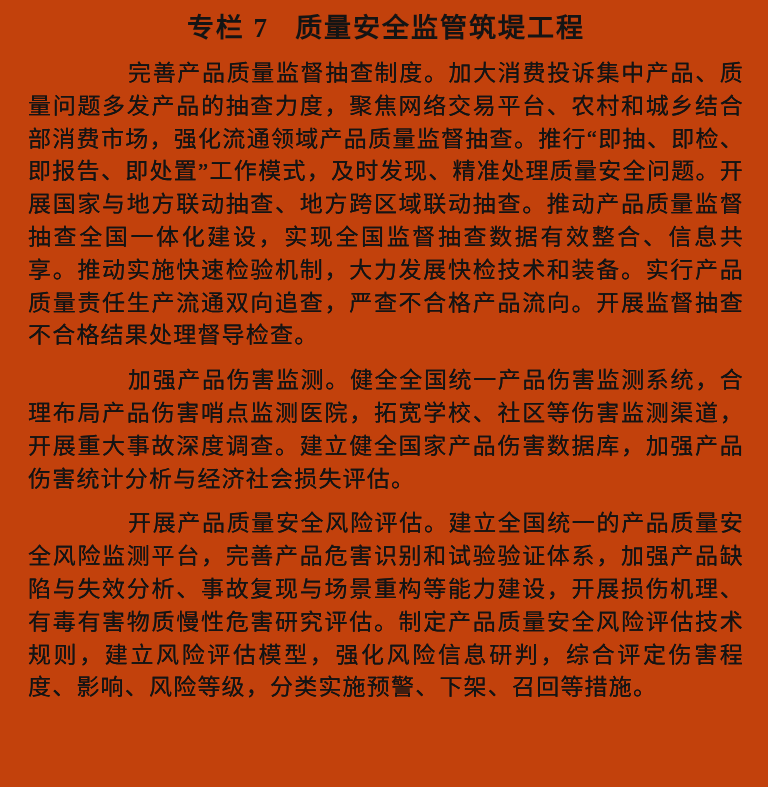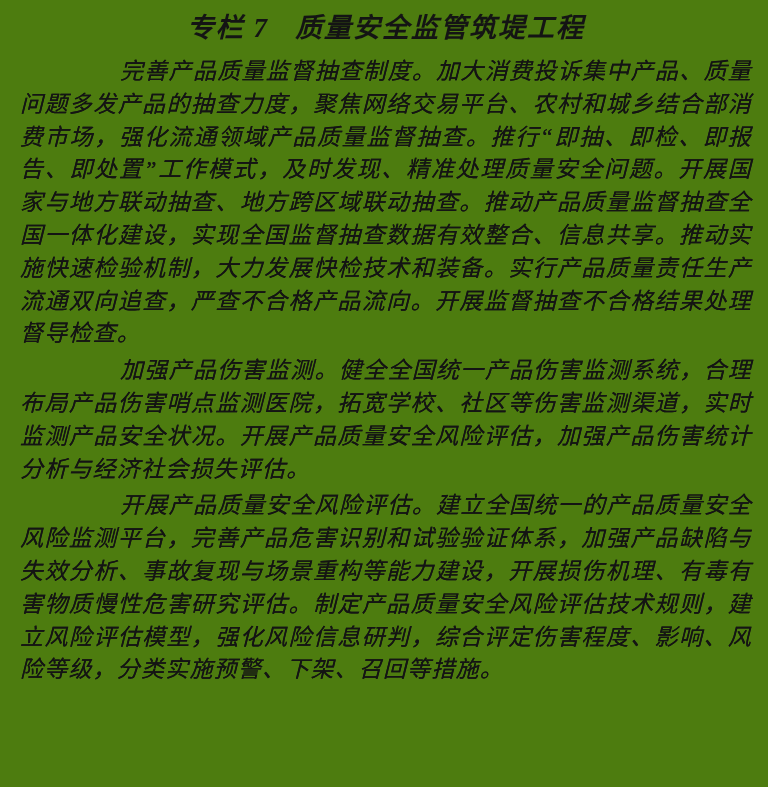--- a/index.html
+++ b/index.html
@@ -25,38 +25,38 @@
     line-height: 36px;
     letter-spacing: 2px;
     margin: 4px 0 10px 0;
     white-space: nowrap;
   }
   .heading-gap {
     display: inline-block;
     width: 26px;
   }
   .box-body p {
-    margin: 4px;
+    margin: 12px;
     font-size: 23px;
     line-height: 32.8px;
     letter-spacing: 1.2px;
     text-align: justify;
     text-justify: inter-ideograph;
     text-indent: 100px;
     color: #141414;
     
     text-shadow: 0 0 0.5px #141414;
   }
 </style>
 </head>
 <body style="background: rgb(255, 255, 255);">
 
-<div class="page" style="background: #4d7c0f; color: rgb(20, 20, 20); font-style: italic;">
+<div class="page" style="background: #c2410c; color: rgb(20, 20, 20);">
   <div class="box-heading">
     <span>专栏 7</span><span class="heading-gap"></span><span>质量安全监管筑堤工程</span>
   </div>
 
   <div class="box-body">
     <p>完善产品质量监督抽查制度。加大消费投诉集中产品、质量问题多发产品的抽查力度，聚焦网络交易平台、农村和城乡结合部消费市场，强化流通领域产品质量监督抽查。推行“即抽、即检、即报告、即处置”工作模式，及时发现、精准处理质量安全问题。开展国家与地方联动抽查、地方跨区域联动抽查。推动产品质量监督抽查全国一体化建设，实现全国监督抽查数据有效整合、信息共享。推动实施快速检验机制，大力发展快检技术和装备。实行产品质量责任生产流通双向追查，严查不合格产品流向。开展监督抽查不合格结果处理督导检查。</p>
-    <p>加强产品伤害监测。健全全国统一产品伤害监测系统，合理布局产品伤害哨点监测医院，拓宽学校、社区等伤害监测渠道，实时监测产品安全状况。开展产品质量安全风险评估，加强产品伤害统计分析与经济社会损失评估。</p>
+    <p>加强产品伤害监测。健全全国统一产品伤害监测系统，合理布局产品伤害哨点监测医院，拓宽学校、社区等伤害监测渠道，开展重大事故深度调查。建立健全国家产品伤害数据库，加强产品伤害统计分析与经济社会损失评估。</p>
     <p>开展产品质量安全风险评估。建立全国统一的产品质量安全风险监测平台，完善产品危害识别和试验验证体系，加强产品缺陷与失效分析、事故复现与场景重构等能力建设，开展损伤机理、有毒有害物质慢性危害研究评估。制定产品质量安全风险评估技术规则，建立风险评估模型，强化风险信息研判，综合评定伤害程度、影响、风险等级，分类实施预警、下架、召回等措施。</p>
   </div>
 </div>
 
 </body></html>

